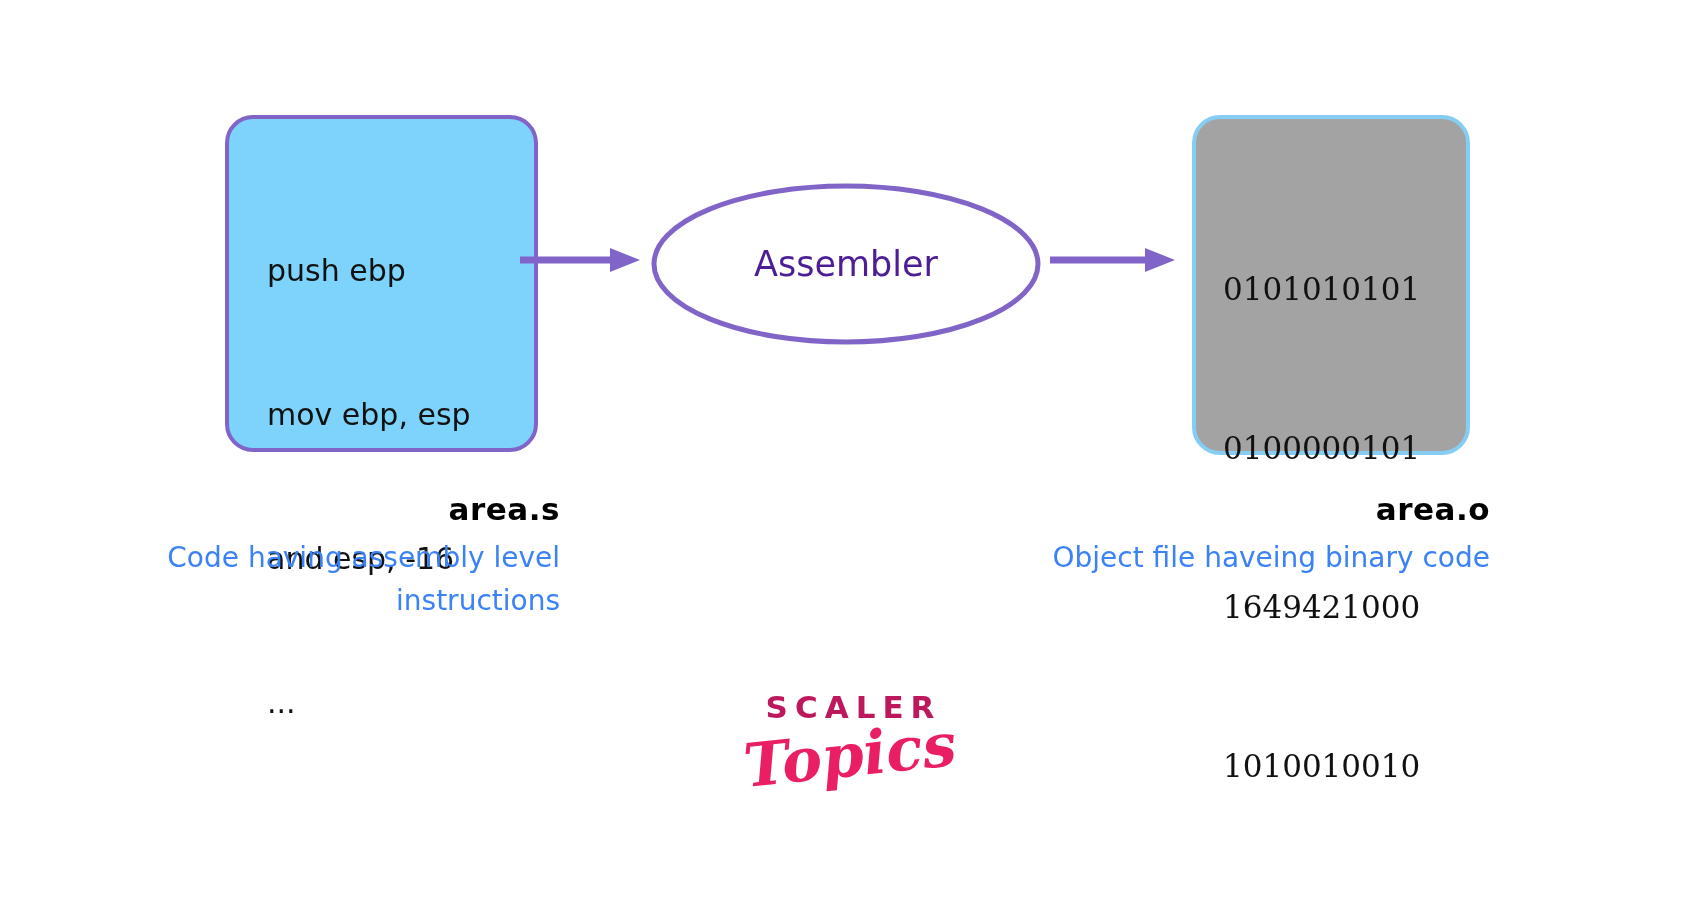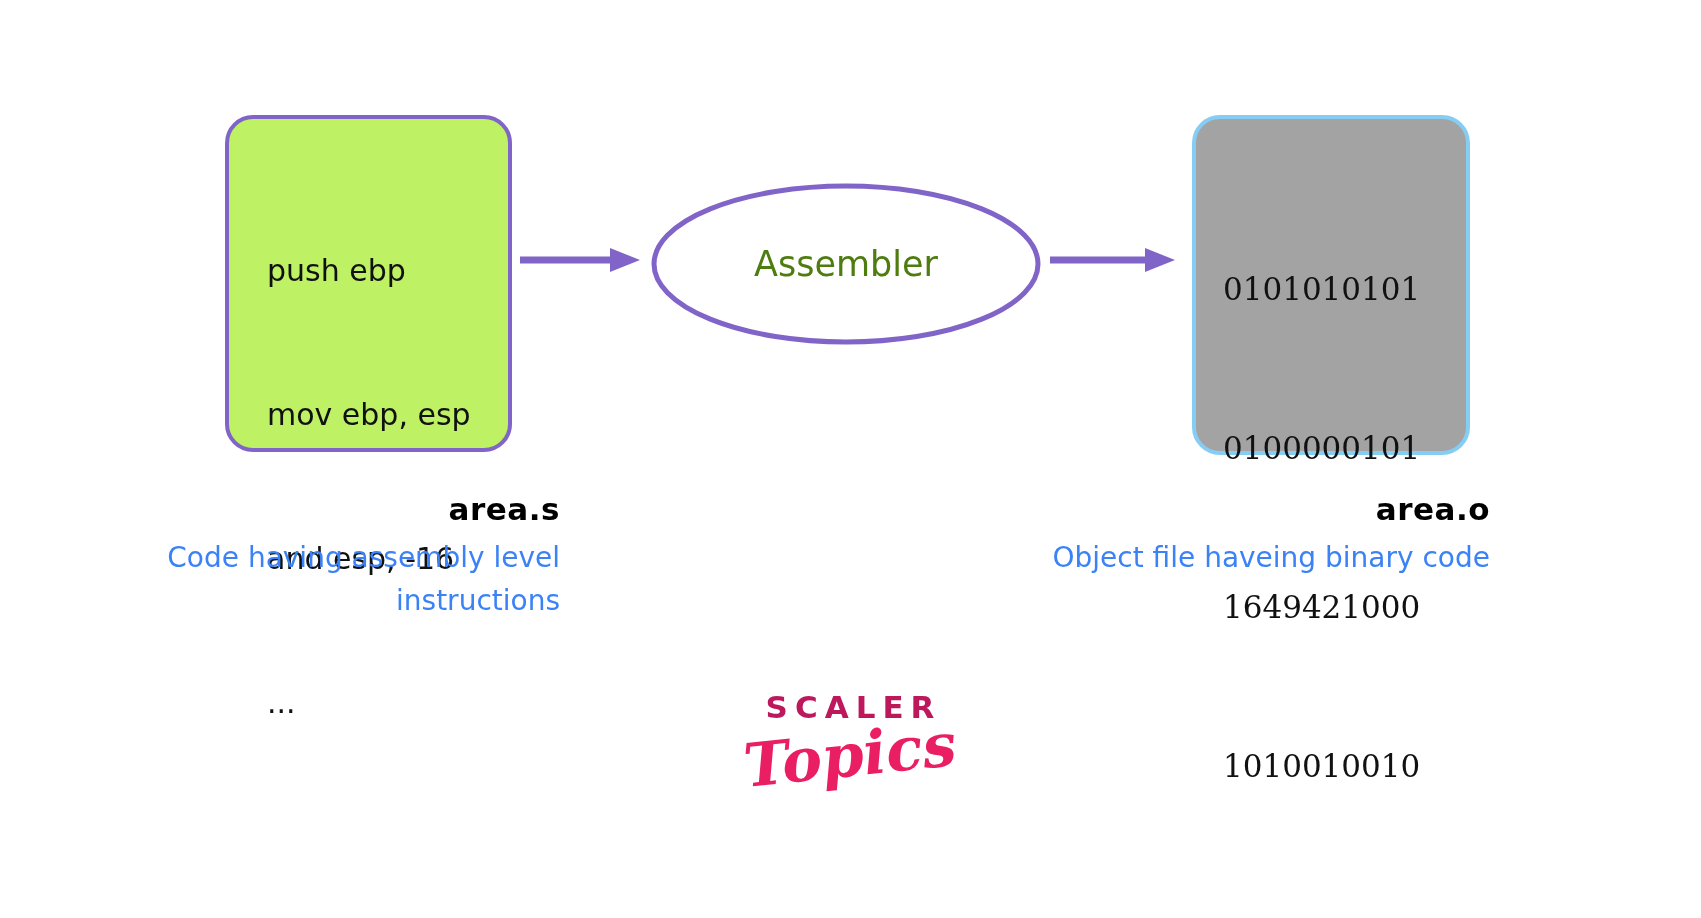--- a/index.html
+++ b/index.html
@@ -19,25 +19,25 @@
   .stage {
     position: absolute;
     inset: 0;
   }
 
   
   .code-box {
     position: absolute;
     left: 225px;
     top: 115px;
-    width: 287px;
+    width: 313px;
     height: 337px;
     border: 4px solid #8164c8;
     border-radius: 28px;
-    background: #bef264;
+    background: #7dd3fc;
     box-sizing: border-box;
   }
   .code-lines {
     position: absolute;
     left: 38px;
     top: 32px;
     font-family: "DejaVu Sans", sans-serif;
     font-size: 30px;
     line-height: 48px;
     color: #111111;
@@ -86,21 +86,21 @@
     height: 100%;
   }
   .ellipse-label {
     position: absolute;
     inset: 0;
     display: flex;
     align-items: center;
     justify-content: center;
     font-family: "DejaVu Sans", sans-serif;
     font-size: 35px;
-    color: #4d7c0f;
+    color: #4c1d95;
   }
 
   
   .arrow {
     position: absolute;
     height: 30px;
   }
   .arrow svg { display: block; width: 100%; height: 100%; }
   .arrow-1 { left: 520px; top: 245px; width: 120px; }
   .arrow-2 { left: 1050px; top: 245px; width: 125px; }

